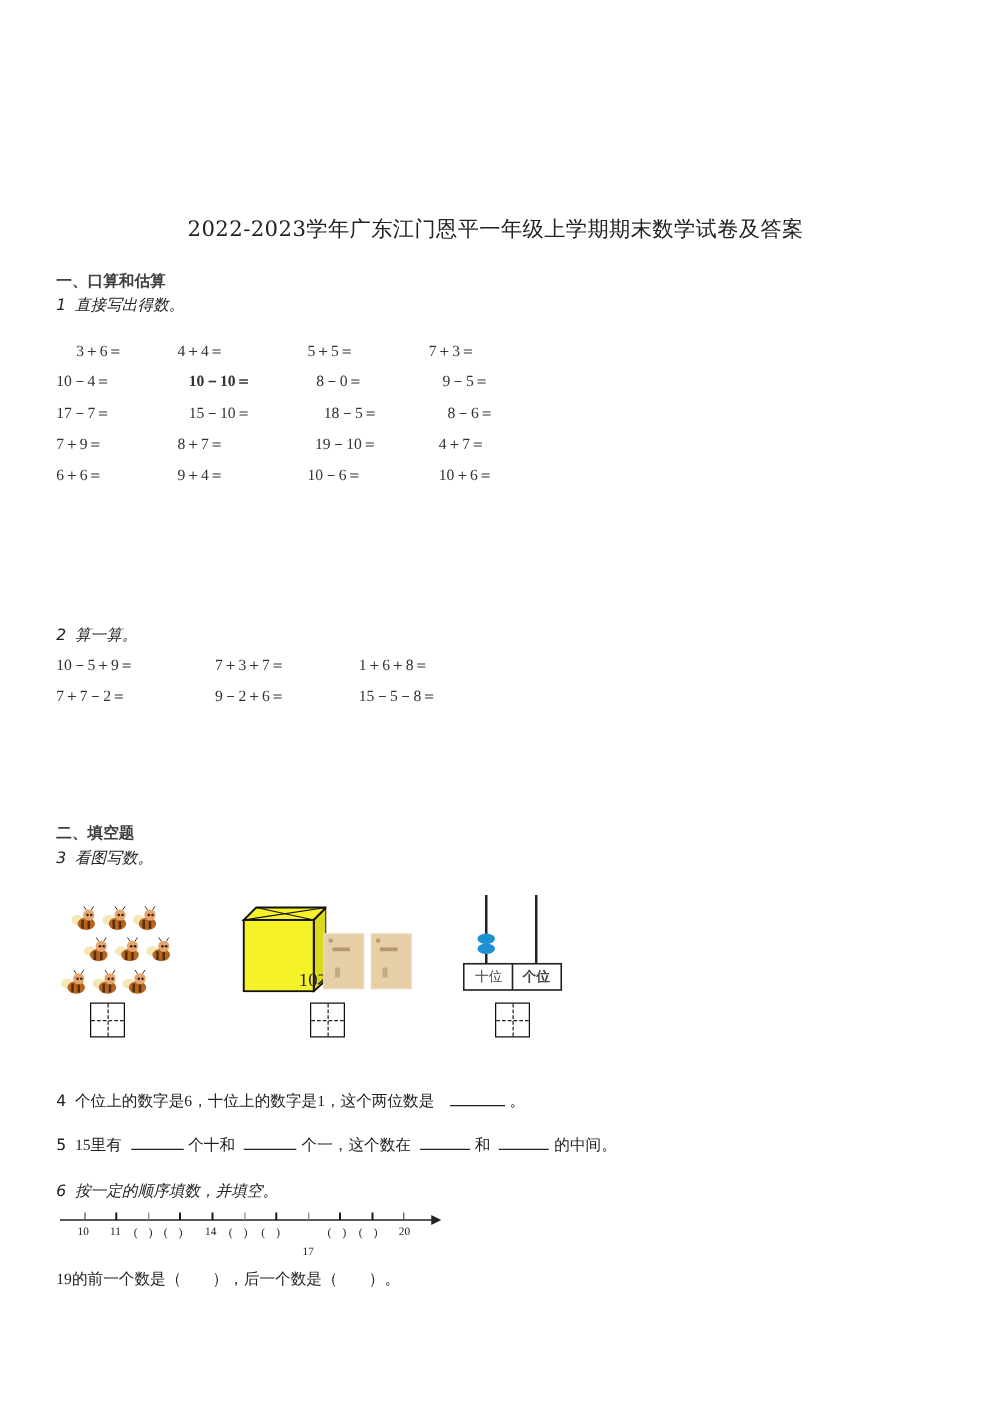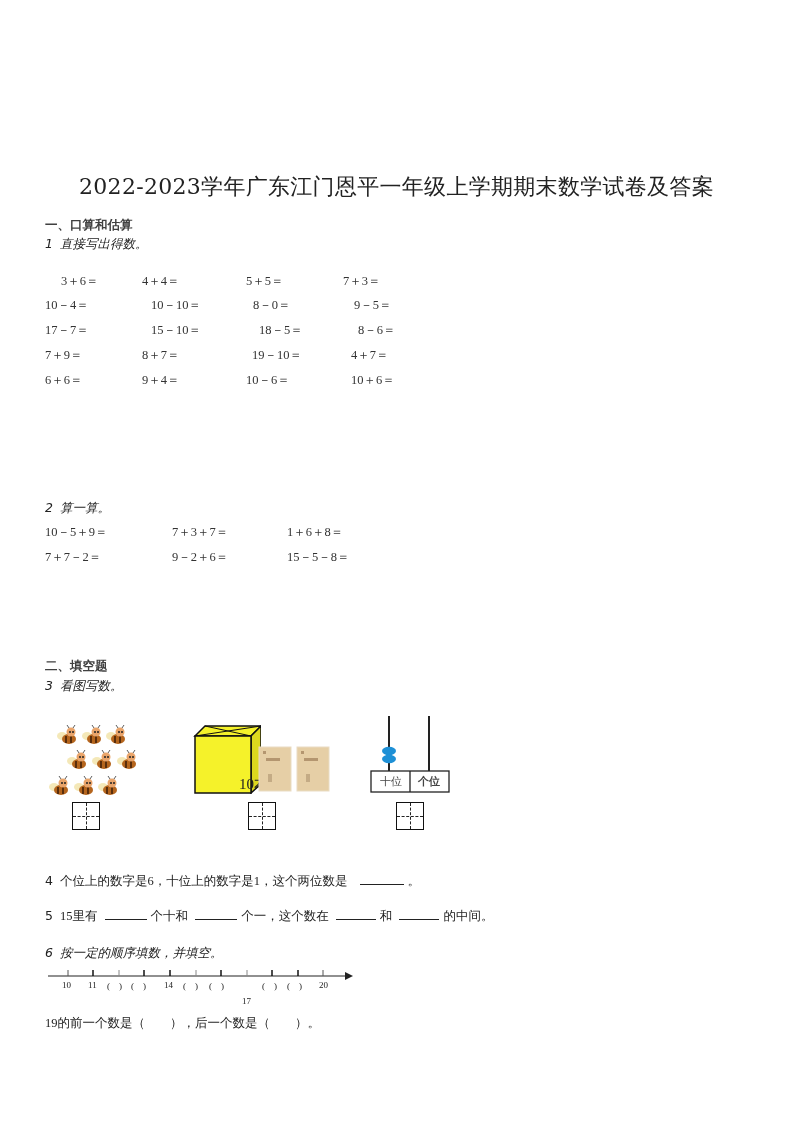--- a/index.html
+++ b/index.html
@@ -1,19 +1,19 @@
 <!DOCTYPE html>
 <html><head>
 <meta charset="utf-8">
 <style>
   html, body { margin: 0; padding: 0; background: #ffffff; }
   body { width: 793px; height: 1122px; position: relative; overflow: hidden;
          font-family: "DejaVu Serif", "Liberation Serif", serif; color: #222; }
   .abs { position: absolute; }
-  .title { left: 0; width: 793px; top: 172px; text-align: center; font-size: 22px;
+  .title { left: 0; width: 793px; top: 172px; text-align: center; font-size: 17px;
            font-family: "DejaVu Serif", serif; letter-spacing: 0.3px; color: #222; }
   .section { font-family: "DejaVu Sans", "Liberation Sans", sans-serif; font-weight: bold; font-size: 12.5px; color: #404040; }
   .qhead { font-family: "DejaVu Sans", "Liberation Sans", sans-serif; font-size: 12.5px; color: #222; font-style: italic; }
   .qhead .num { margin-right: 7px; }
   .eq { font-size: 12.5px; font-family: "Liberation Serif", "DejaVu Serif", serif; color: #333; white-space: nowrap; }
   .line-q { font-size: 12.5px; font-family: "Liberation Serif", "DejaVu Serif", serif; color: #222; white-space: nowrap; }
   .line-q .num { font-family: "DejaVu Sans", sans-serif; margin-right: 7px; }
   .blank { display: inline-block; border-bottom: 1px solid #222; height: 12px; vertical-align: baseline; margin: 0 4px; }
   .tianzi { width: 28px; height: 28px; border: 1.5px solid #111; box-sizing: border-box; }
   .tianzi::before { content: ""; position: absolute; left: 50%; top: 0; bottom: 0; border-left: 1px dashed #222; }
@@ -30,21 +30,21 @@
   <span class="num">1</span><span>直接写出得数。</span>
 </div>
 
 <div>
   <div class="abs eq" style="left:45px; top:273px;margin-left:16px;">3＋6＝</div>
   <div class="abs eq" style="left:142px; top:273px;">4＋4＝</div>
   <div class="abs eq" style="left:246px; top:273px;">5＋5＝</div>
   <div class="abs eq" style="left:343px; top:273px;">7＋3＝</div>
 
   <div class="abs eq" style="left:45px; top:297px;">10－4＝</div>
-  <div class="abs eq" style="left:151px; top:297px;">10－10＝</div>
+  <div class="abs eq" style="left:151px; top:297px;font-weight:bold;">10－10＝</div>
   <div class="abs eq" style="left:253px; top:297px;">8－0＝</div>
   <div class="abs eq" style="left:354px; top:297px;">9－5＝</div>
 
   <div class="abs eq" style="left:45px; top:322px;">17－7＝</div>
   <div class="abs eq" style="left:151px; top:322px;">15－10＝</div>
   <div class="abs eq" style="left:259px; top:322px;">18－5＝</div>
   <div class="abs eq" style="left:358px; top:322px;text-align:right;">8－6＝</div>
 
   <div class="abs eq" style="left:45px; top:347px;">7＋9＝</div>
   <div class="abs eq" style="left:142px; top:347px;">8＋7＝</div>

